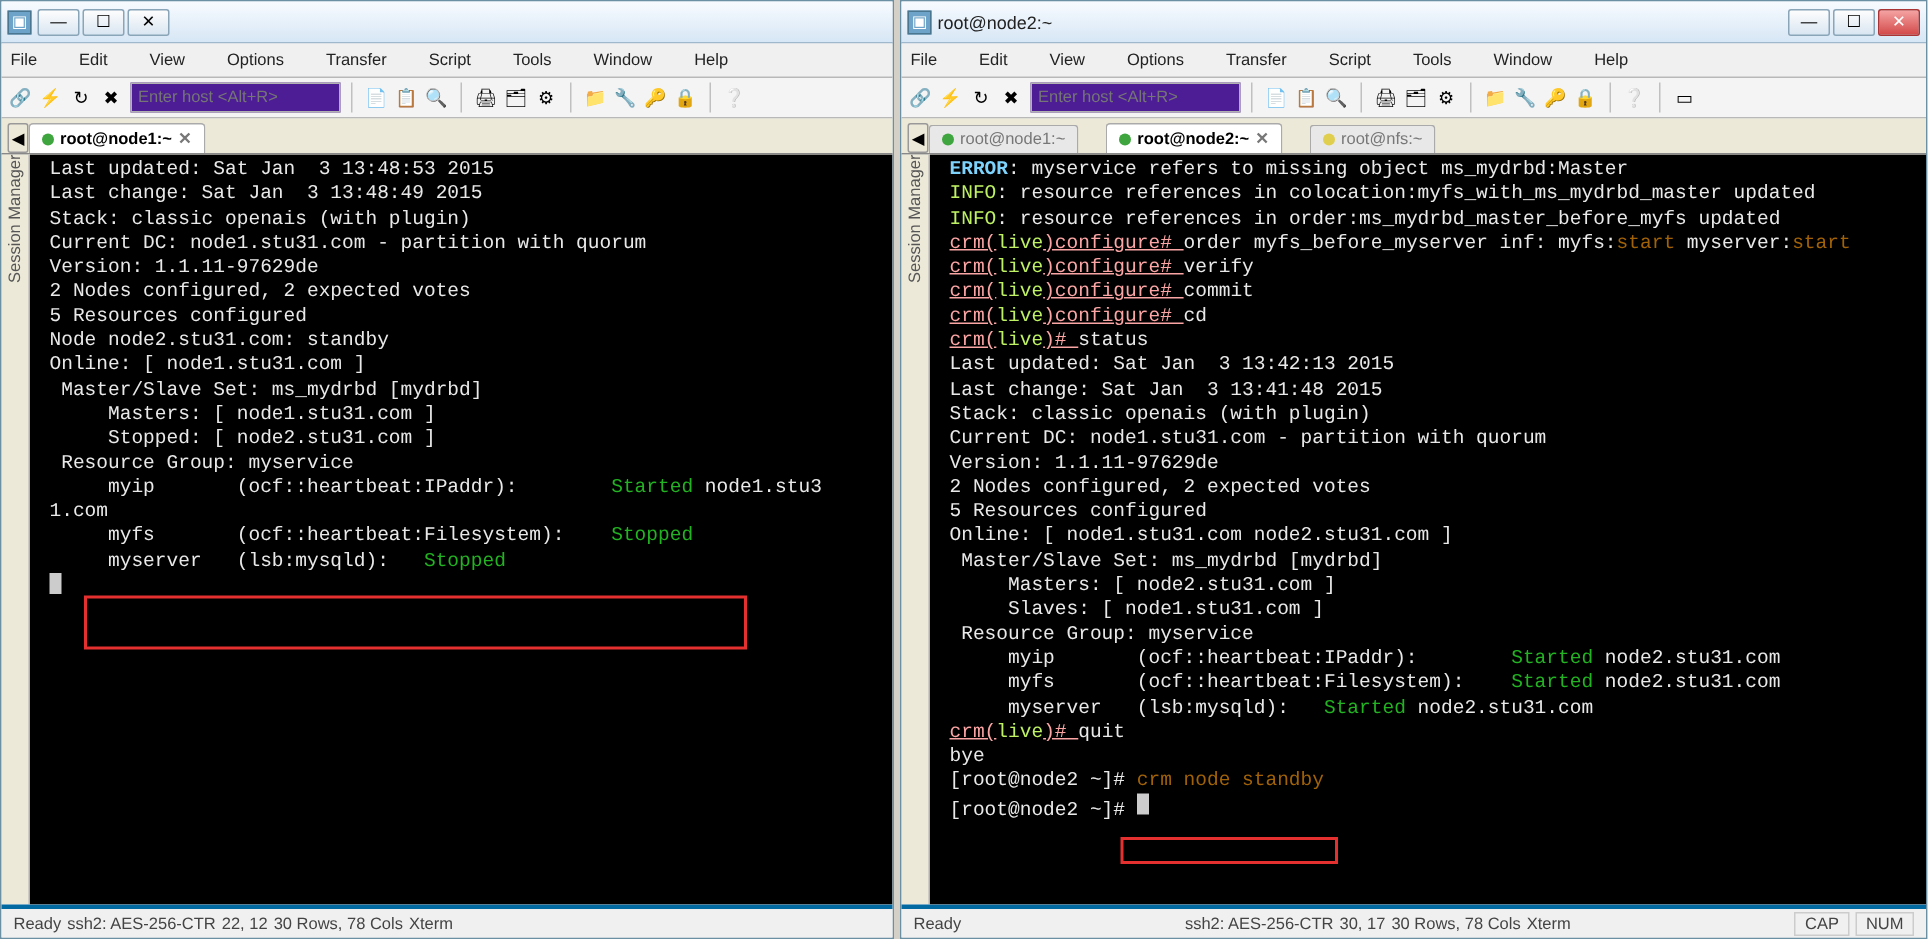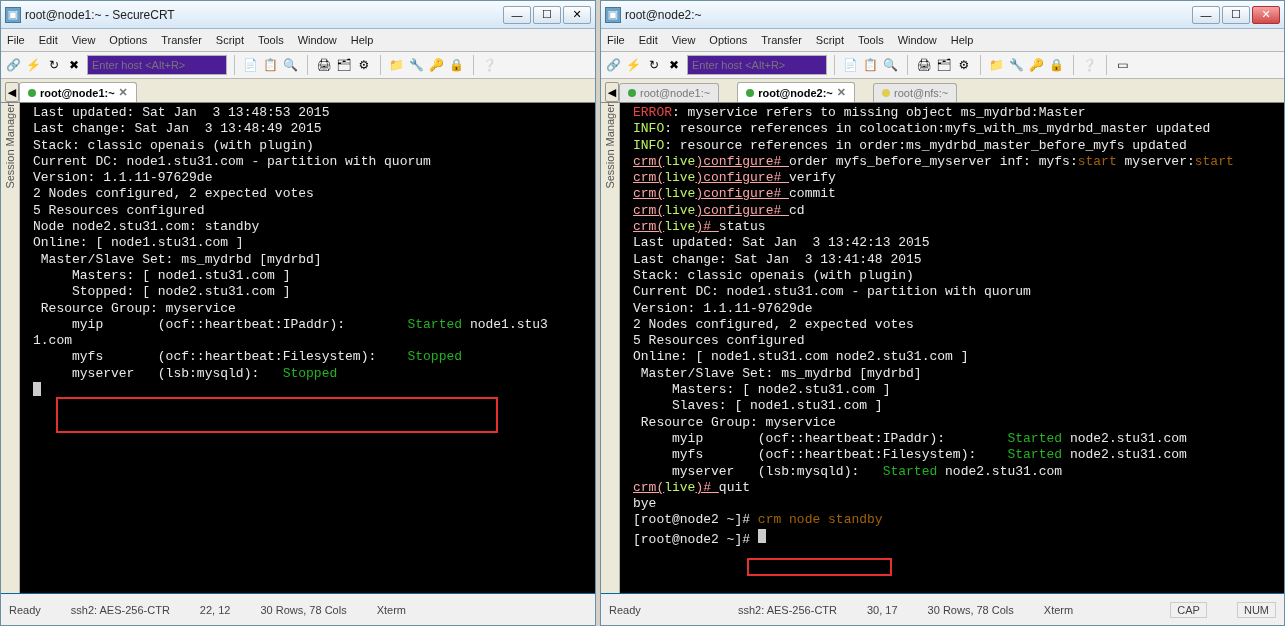--- a/index.html
+++ b/index.html
@@ -12,21 +12,21 @@
   .titlebar {
     height: 28px; display: flex; align-items: center;
     background: linear-gradient(to bottom, #f7fbff, #d7e7f5);
     border-bottom: 1px solid #a0b8cc; padding: 0 4px;
   }
   .titlebar-icon { width: 16px; height:16px; margin-right:4px; background:#6ea3c9; border:1px solid #4b768f; display:flex; align-items:center; justify-content:center; font-size:11px; color:#fff;}
   .titlebar-text { flex:1; color:#222; font-size:12px;}
   .win-btns { display:flex; gap:2px;}
   .win-btn { width:28px; height:18px; border:1px solid #8aa5b8; background:linear-gradient(#fdfdfd,#d9e6f2); border-radius:2px; display:flex; align-items:center; justify-content:center; font-size:11px;}
   .win-btn.close-red { background:linear-gradient(#f5a3a3,#d34a4a); border-color:#a33; color:#fff;}
-  .menubar { height:22px; display:flex; align-items:center; padding:0 6px; gap:14px; background:#f0f0f0;}
+  .menubar { height:22px; display:flex; align-items:center; padding:0 6px; gap:28px; background:#f0f0f0;}
   .menu-item { color:#222; }
   .toolbar { height:28px; display:flex; align-items:center; padding:2px 4px; gap:4px; border-bottom:1px solid #b8b8b8; border-top:1px solid #b8b8b8; background:#f4f4f4;}
   .tb-group { display:flex; gap:2px; align-items:center;}
   .tb-sep { width:1px; height:20px; background:#c0c0c0; margin:0 3px;}
   .tb-btn { width:18px; height:18px; border:1px solid transparent; display:flex; align-items:center; justify-content:center; font-size:12px;}
   .host-input { width:140px; height:20px; border:1px solid #b2b2b2; background:#4c1d95; color:#999; padding:0 4px; font-size:11px;}
   .tabbar { height:24px; display:flex; align-items:flex-end; background:#ece9d8; border-bottom:1px solid #888; padding-left:4px;}
   .tab { display:flex; align-items:center; gap:4px; padding:3px 8px; border:1px solid #aaa; border-bottom:none; background:#e8e8e8; border-top-left-radius:3px; border-top-right-radius:3px; margin-right:18px; color:#777;}
   .tab.active { background:#fff; color:#000; font-weight:bold;}
   .tab-dot { width:8px;height:8px;border-radius:50%;}
@@ -39,37 +39,36 @@
     display:flex; align-items:flex-start; justify-content:center;
   }
   .session-mgr span { writing-mode: vertical-rl; transform:rotate(180deg); font-size:11px; color:#555; padding-top:6px;}
   .terminal {
     flex:1; background:#000; color:#ccc; font-family:"Courier New",monospace; font-size:13px;
     line-height:16.3px; padding:2px 2px 0 13px; overflow:hidden; position:relative; white-space:pre;
   }
   .terminal .cursor { display:inline-block; width:8px; height:14px; background:#ccc;}
   .terminal .green{color:#22b322;}
   .terminal .red{color:#a16207;}
-  .terminal .redb{color:#ef4444;font-weight:normal;}
+  .terminal .redb{color:#7dd3fc;font-weight:bold;}
   .terminal .yellow{color:#fca5a5;text-decoration:underline;}
   .terminal .cyan{color:#bef264;}
   .terminal .white{color:#e9e9e9;}
   .redbox{position:absolute;border:2px solid #e53030;pointer-events:none;}
-  .statusbar{height:32px; display:flex; align-items:center; gap:30px; padding:0 8px; background:#f0f0f0; border-top:1px solid #0369a1; color:#444;}
+  .statusbar{height:22px; display:flex; align-items:center; gap:4px; padding:0 8px; background:#f0f0f0; border-top:3px solid #0369a1; color:#444;}
   .statusbar .spacer{flex:1;}
   .statusbar .cell{border:1px solid #ccc; padding:1px 6px; font-size:11px;}
   .arrow-toggle{width:14px;height:20px;border:1px solid #999;border-radius:2px;display:flex;align-items:center;justify-content:center;font-size:11px;}
 </style>
 </head>
 <body>
 
 <div class="window window-left">
   <div class="titlebar">
     <span class="titlebar-icon">▣</span>
-    <span class="titlebar-text">root@node1:~ - SecureCRT</span>
     <div class="win-btns">
       <div class="win-btn">—</div>
       <div class="win-btn">☐</div>
       <div class="win-btn">✕</div>
     </div>
   </div>
   <div class="menubar">
     <span class="menu-item">File</span>
     <span class="menu-item">Edit</span>
     <span class="menu-item">View</span>

